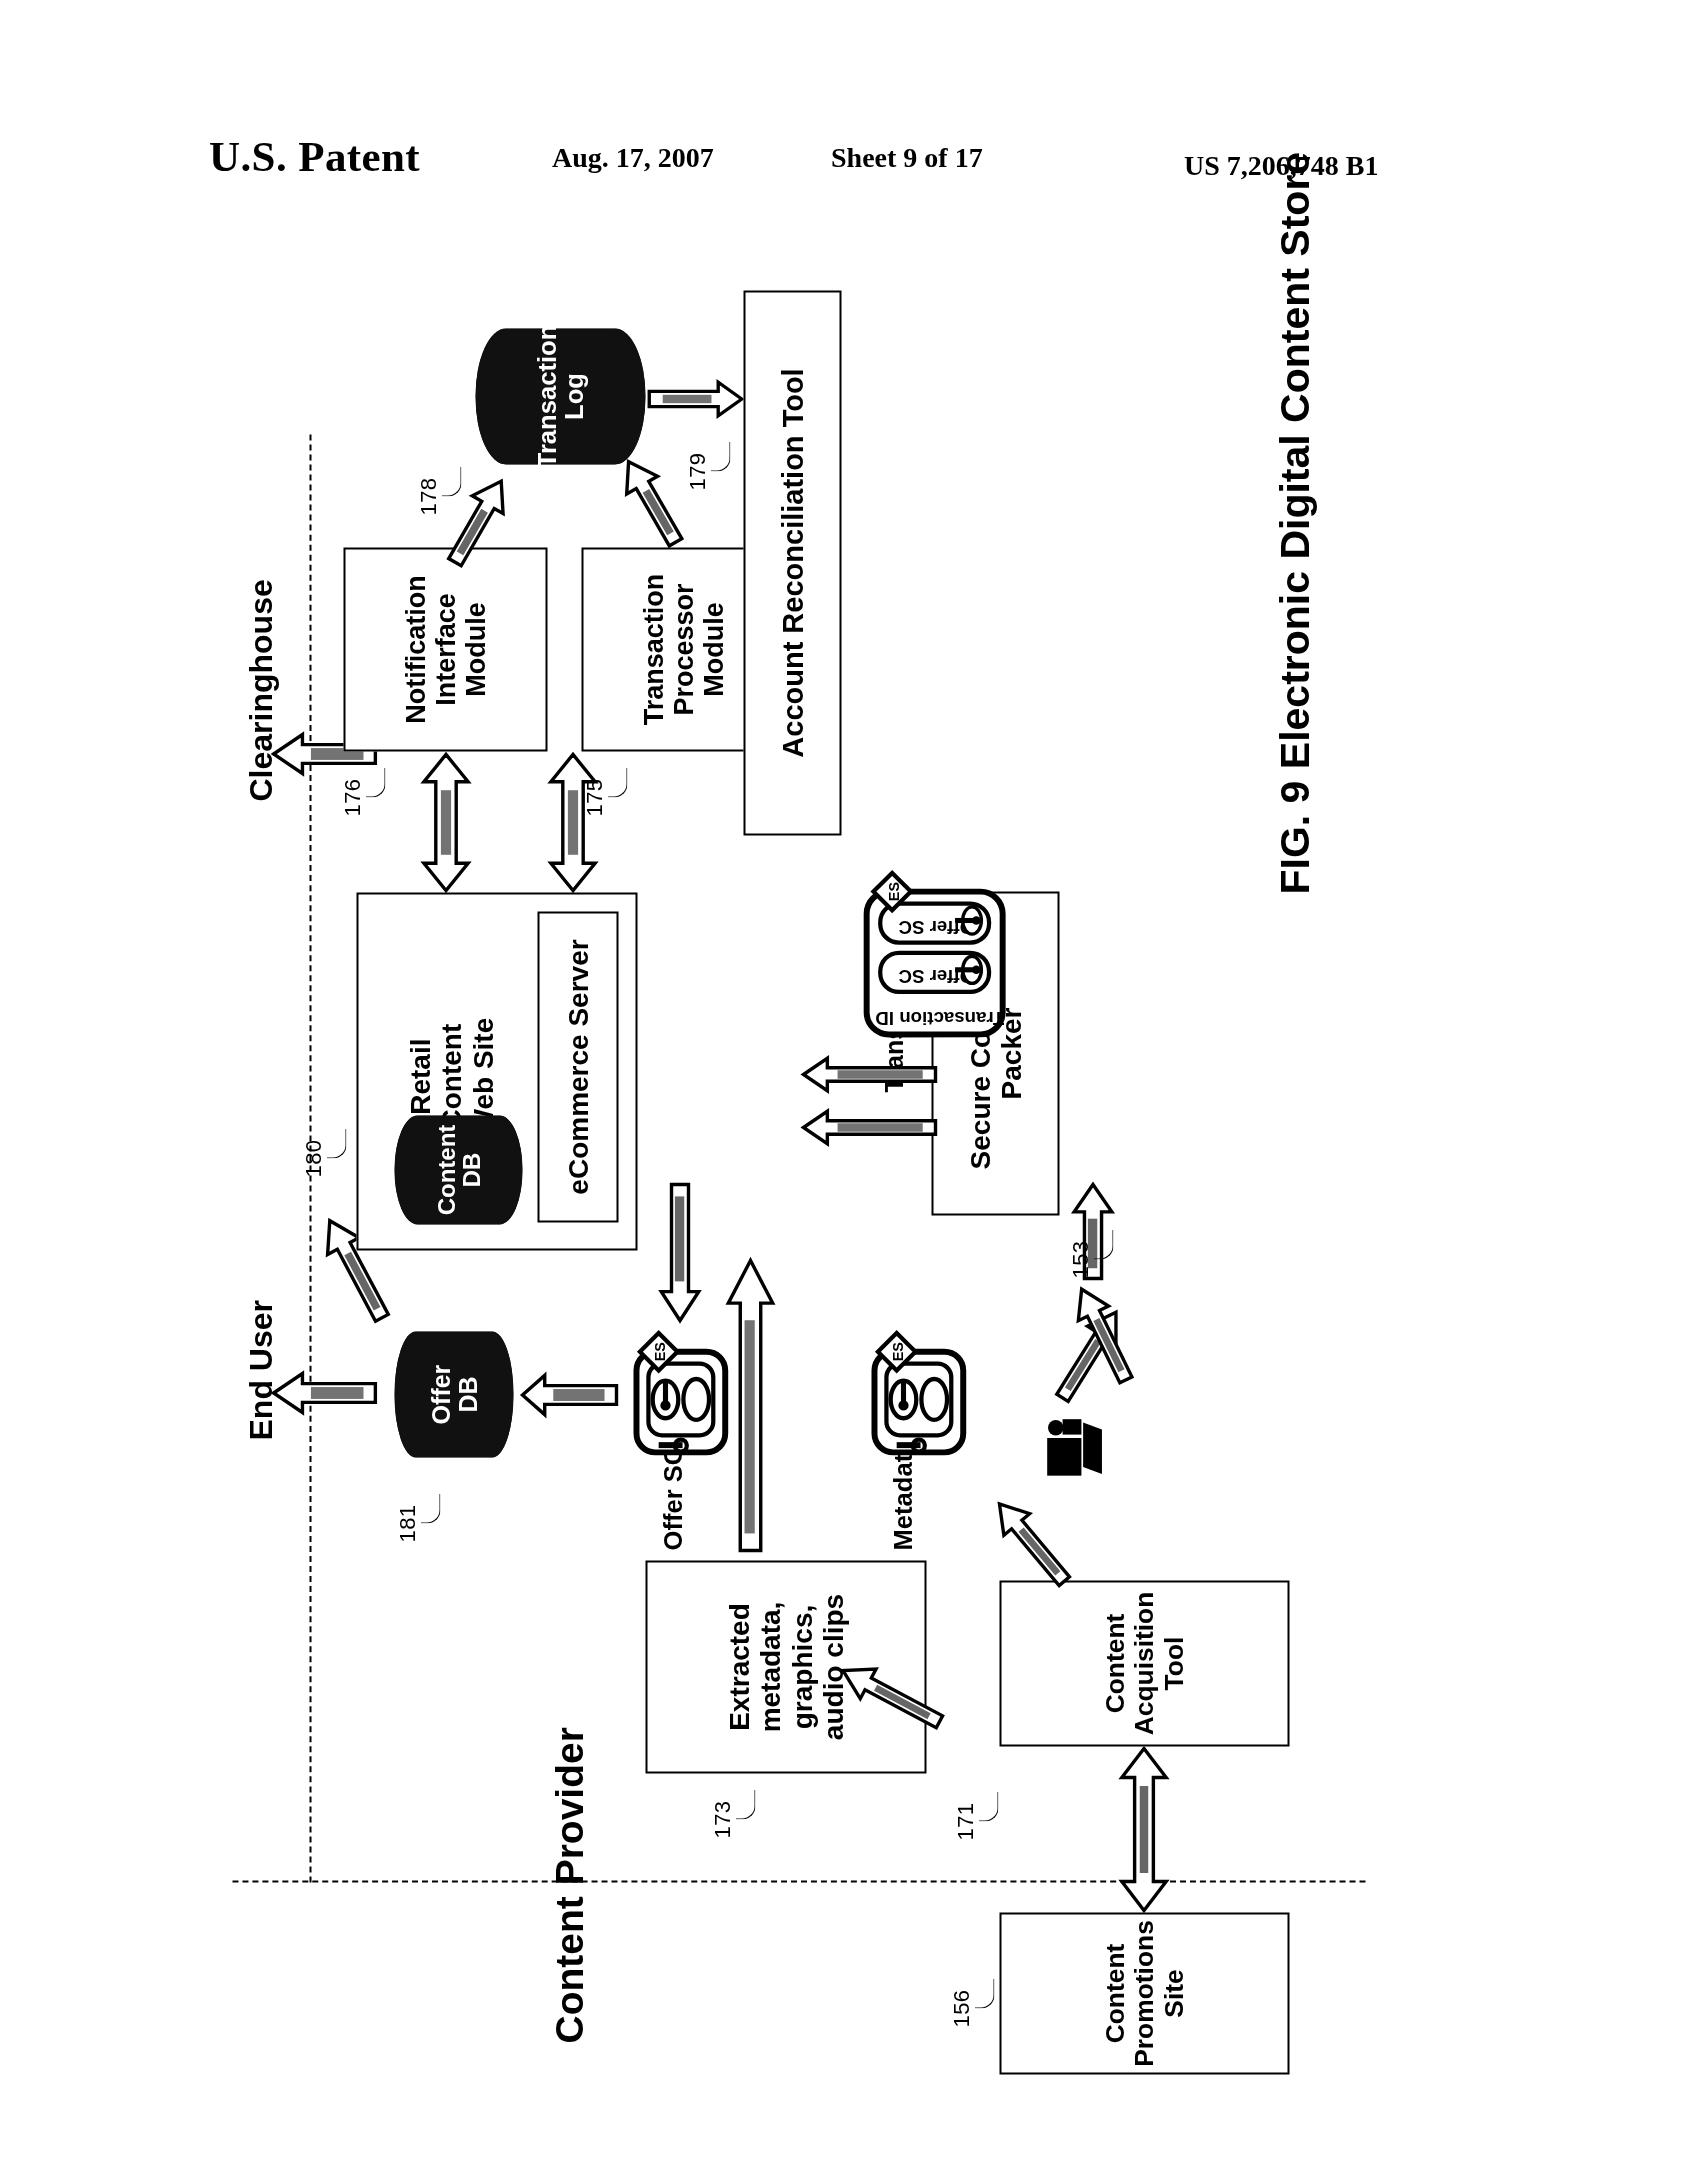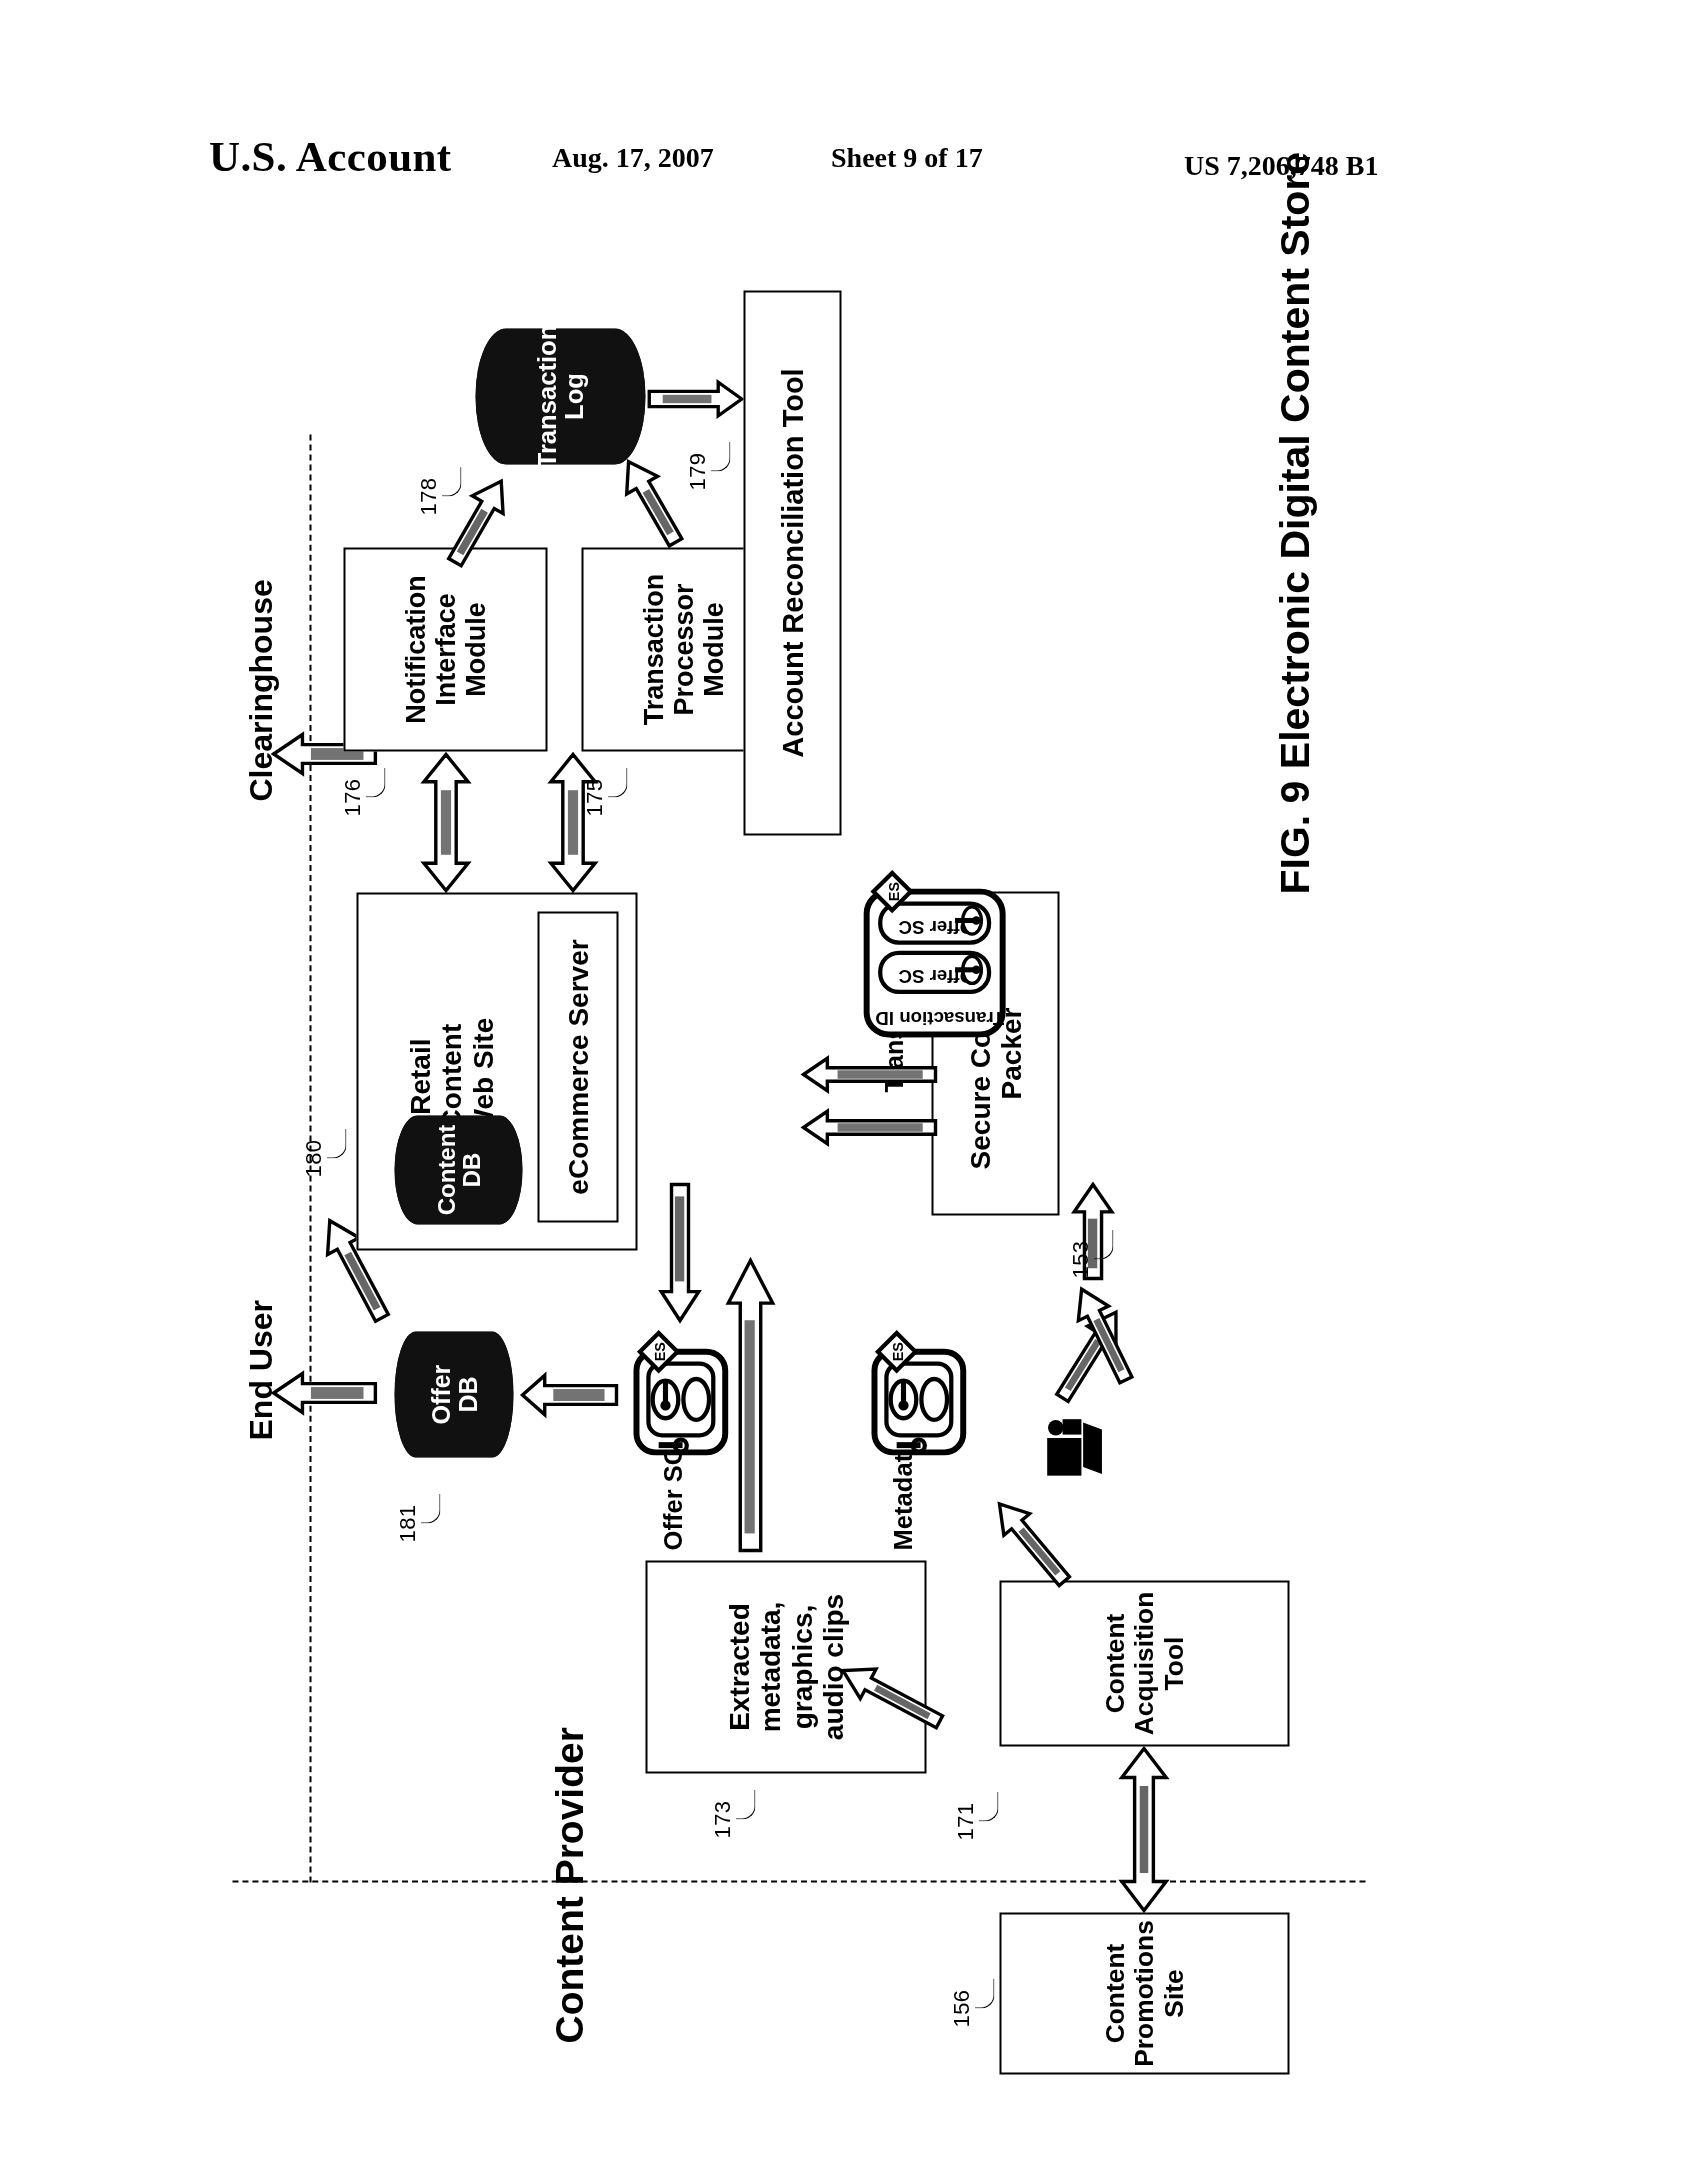--- a/index.html
+++ b/index.html
@@ -125,21 +125,21 @@
   .section-title {
     position: absolute;
     font-weight: bold;
     white-space: nowrap;
   }
 </style>
 </head>
 <body>
 
 <div class="pat-header">
-  <div class="ph ph-title">U.S. Account</div>
+  <div class="ph ph-title">U.S. Patent</div>
   <div class="ph ph-date">Aug. 17, 2007</div>
   <div class="ph ph-sheet">Sheet 9 of 17</div>
   <div class="ph ph-number">US 7,206,748 B1</div>
 </div>
 
 <div id="figure-canvas">
 
   <div class="dash-v" style="left:256px; top:51px; height:1133px;"></div>
 
   <div class="dash-h" style="left:256px; top:128px; width:1448px;"></div>

